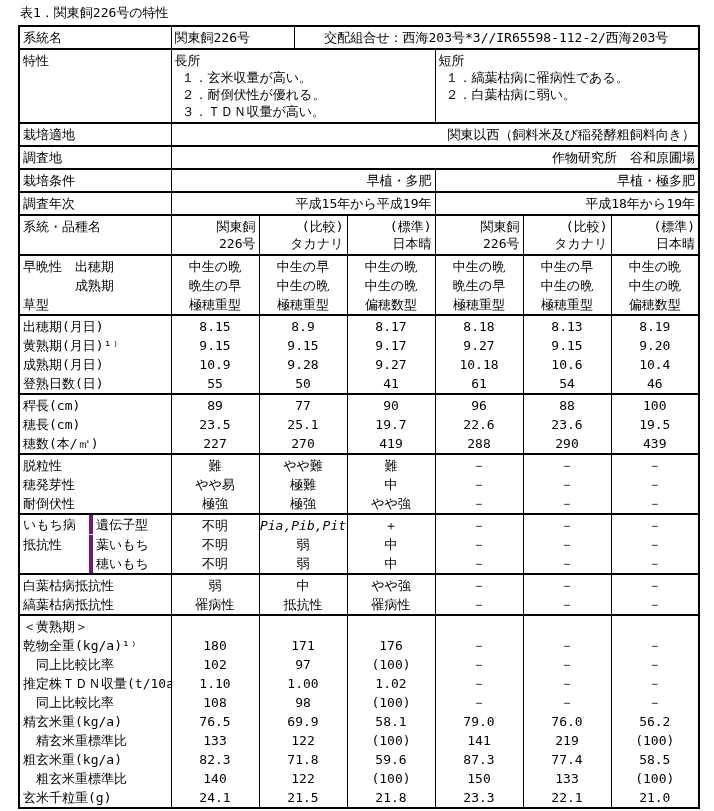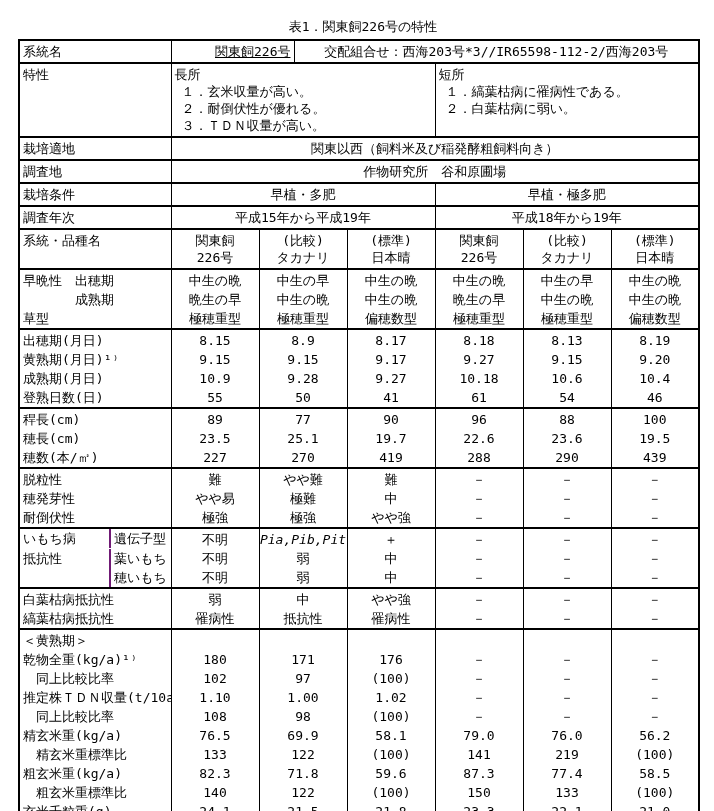--- a/index.html
+++ b/index.html
@@ -3,48 +3,48 @@
 <meta charset="utf-8">
 <style>
   html,body{margin:0;padding:0;background:#fff;}
   body{
     width:714px;height:811px;
     font-family:"DejaVu Sans Mono","DejaVu Sans",monospace;
     font-size:13px;color:#000;
     -webkit-font-smoothing:none;
   }
   .page{padding:3px 8px 0 18px;}
-  .title{line-height:18px;margin:15px 0 3px 2px;white-space:nowrap;text-align:center;}
+  .title{line-height:18px;margin:1px 0 3px 2px;white-space:nowrap;}
   table.main{border-collapse:collapse;border:2px solid #000;table-layout:fixed;width:682px;}
   col.c-label{width:152px;}
   col.c-data{width:88px;}
   td{border-left:1px solid #000;padding:2px 3px;line-height:17px;vertical-align:top;overflow:hidden;}
   td:first-child{border-left:none;}
   tr.hline td{border-top:2px solid #000;}
   .lbl{text-align:left;white-space:pre;}
   .val{text-align:center;padding-left:0;padding-right:0;white-space:nowrap;}
   .it{font-style:italic;}
-  .cen{text-align:center;}
+  .cen{text-align:right;}
   
   td.paircell{padding:0;}
   .pair{display:flex;width:100%;}
-  .pair-a{width:116px;text-align:right;padding:2px 3px;flex:none;text-decoration:underline;}
+  .pair-a{width:116px;text-align:left;padding:2px 3px;flex:none;}
   .pair-b{flex:1;border-left:1px solid #000;padding:2px 5px;white-space:nowrap;text-align:center;}
   
   .feat-title{line-height:17px;}
   .feat-item{line-height:17px;padding-left:7px;white-space:nowrap;}
   
   td.g{padding:1px 3px;}
   td.gv{padding:1px 0;}
   tr.hline td.g,tr.hline td.gv{padding-top:2px;}
   
   td.splitcell{padding:0;}
   .sp{display:flex;width:100%;}
   .sp-a{width:63px;flex:none;padding:1px 3px;white-space:pre;}
-  .sp-b{flex:1;border-left:2px solid #701a75;padding:1px 3px;white-space:pre;margin-left:20px;}
+  .sp-b{flex:1;border-left:4px solid #701a75;padding:1px 3px;white-space:pre;}
   .vline2{line-height:17px;}
 </style>
 </head>
 <body>
 
 <div class="page">
   <div class="title">表1．関東飼226号の特性</div>
 
   <table class="main">
     <colgroup>

